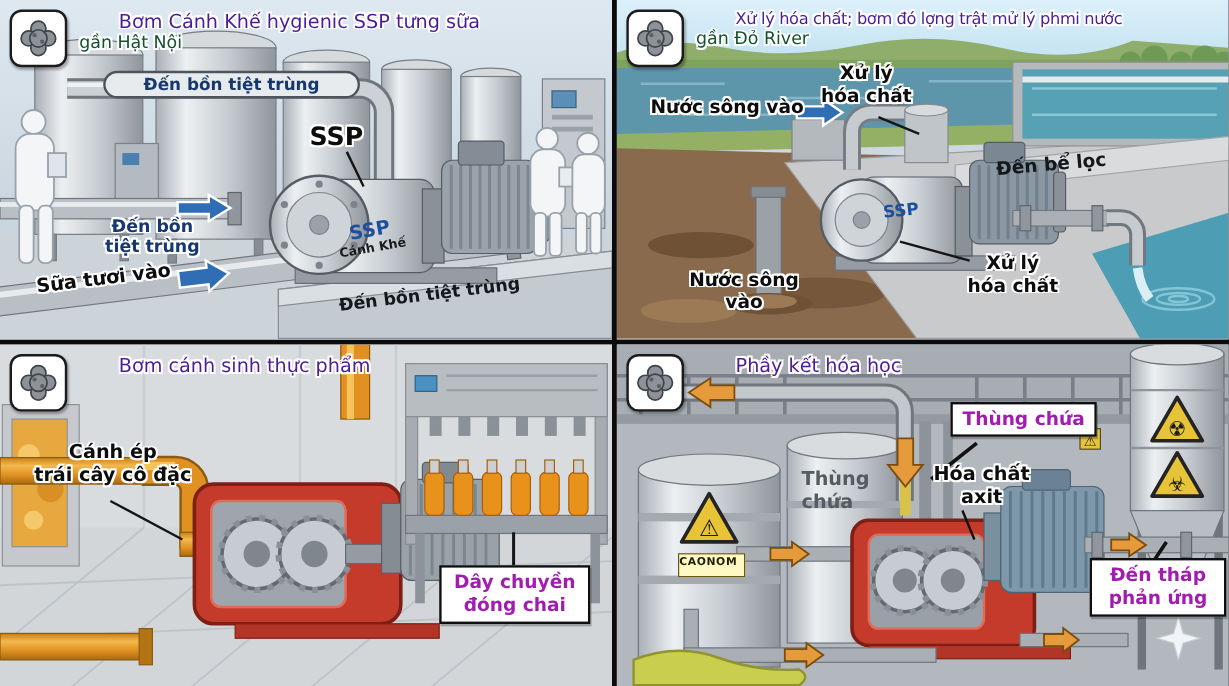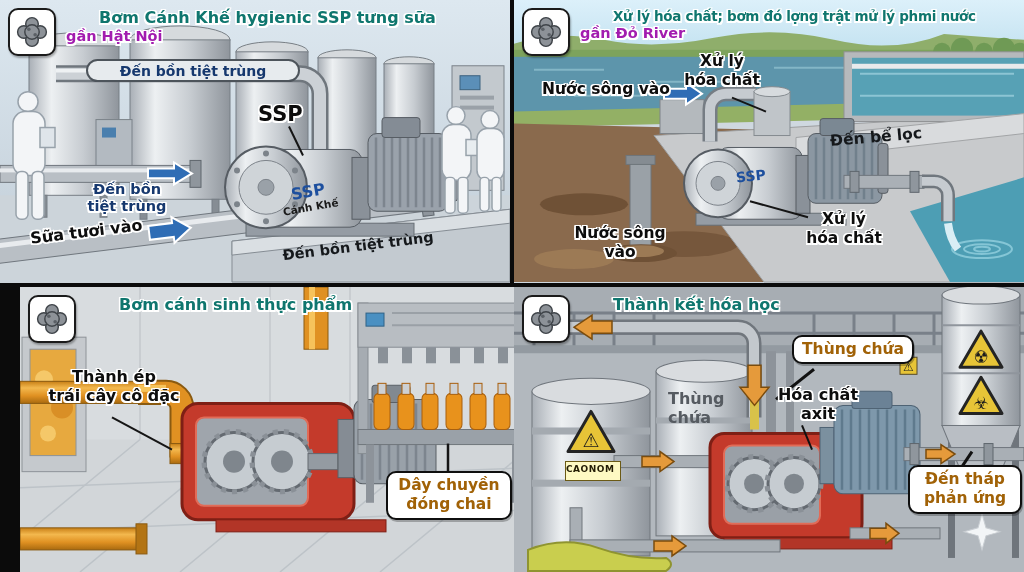--- a/index.html
+++ b/index.html
@@ -1,39 +1,39 @@
 <!DOCTYPE html>
 <html><head>
 <meta charset="utf-8">
 <style>
   html,body{margin:0;padding:0;background:#222;}
   .stage{position:relative;width:1024px;height:572px;background:#0b0b0b;overflow:hidden;
          font-family:"DejaVu Sans","Liberation Sans",sans-serif;}
   .panel{position:absolute;overflow:hidden;background:#cfd8e0;}
   #p1{left:0;top:0;width:510px;height:283px;}
   #p2{left:514px;top:0;width:510px;height:283px;}
-  #p3{left:0;top:287px;width:510px;height:285px;margin-left:20px;}
+  #p3{left:0;top:287px;width:510px;height:285px;}
   #p4{left:514px;top:287px;width:510px;height:285px;}
   .scene{position:absolute;left:0;top:0;width:100%;height:100%;display:block;}
   .ov{position:absolute;z-index:3;}
   .halo{text-shadow:-1.5px -1.5px 0 #fff,1.5px -1.5px 0 #fff,-1.5px 1.5px 0 #fff,1.5px 1.5px 0 #fff,
         -1.5px 0 0 #fff,1.5px 0 0 #fff,0 -1.5px 0 #fff,0 1.5px 0 #fff;}
   .title-wrap{display:flex;align-items:flex-start;gap:10px;}
   .icon-chip{width:44px;height:44px;background:#fff;border:2px solid #1b1b1b;border-radius:10px;
              display:flex;align-items:center;justify-content:center;flex:0 0 auto;
              box-shadow:1px 2px 2px rgba(0,0,0,.3);}
-  .t-title{font-weight:bold;font-size:16px;line-height:1.25;color:#0f766e;white-space:nowrap;padding-left:33px;}
+  .t-title{font-weight:normal;font-size:16px;line-height:1.25;color:#4c1d95;white-space:nowrap;padding-left:33px;}
   .t-small{font-size:13.5px;letter-spacing:-0.3px;}
-  .t-sub{font-size:14.5px;font-weight:bold;color:#a21caf;white-space:nowrap;}
+  .t-sub{font-size:14.5px;font-weight:normal;color:#14532d;white-space:nowrap;}
   .lbl{font-weight:bold;font-size:14.5px;color:#0d0d0d;text-align:center;line-height:1.2;}
   .blue{color:#16386e;}
   .cap{background:#e7ebee;border:2px solid #4d545b;border-radius:13px;color:#16386e;
        font-weight:bold;font-size:14px;text-align:center;line-height:21px;height:23px;box-sizing:border-box;}
-  .callout{background:#fff;border:2.5px solid #0f0f0f;border-radius:10px;padding:3px 7px;
-           text-align:center;font-weight:bold;font-size:15.5px;color:#a16207;line-height:1.25;
+  .callout{background:#fff;border:2.5px solid #0f0f0f;border-radius:0;padding:3px 7px;
+           text-align:center;font-weight:bold;font-size:15.5px;color:#a21caf;line-height:1.25;
            box-shadow:1px 2px 0 rgba(0,0,0,.25);}
   .sticker{background:#fef9c3;border:1.5px solid #6b5a16;color:#241d05;font-weight:bold;
            font-size:9px;letter-spacing:.5px;text-align:left;line-height:15px;}
   .brand-b{color:#1d4f9e;font-weight:800;}
 </style>
 </head>
 <body>
 
 <div class="stage">
 
@@ -425,21 +425,21 @@
           </g>
           <circle cx="16.5" cy="17" r="2" fill="#5b6066"></circle>
             <circle cx="23.5" cy="23" r="2" fill="#5b6066"></circle>
         </svg>
       </div>
       <div>
         <div class="t-title halo">Bơm cánh sinh thực phẩm</div>
       </div>
     </div>
     <div class="ov lbl halo" style="left:16px;top:80px;width:156px;font-size:16px;">
-      <div>Thành ép</div>
+      <div>Cánh ép</div>
       <div>trái cây cô đặc</div>
     </div>
     <div class="ov callout" style="left:366px;top:184px;width:108px;">
       <div>Dây chuyền</div>
       <div>đóng chai</div>
     </div>
   </div>
 
   <div class="panel" id="p4">
     <svg class="scene" viewBox="0 0 510 284" preserveAspectRatio="none">
@@ -564,21 +564,21 @@
               <circle cx="11" cy="20" r="7"></circle>
               <circle cx="29" cy="20" r="7"></circle>
             <circle cx="20" cy="29" r="7"></circle>
               <circle cx="20" cy="20" r="8"></circle>
           </g>
           <circle cx="16.5" cy="17" r="2" fill="#5b6066"></circle>
             <circle cx="23.5" cy="23" r="2" fill="#5b6066"></circle>
         </svg>
       </div>
       <div>
-        <div class="t-title halo">Thành kết hóa học</div>
+        <div class="t-title halo">Phầy kết hóa học</div>
       </div>
     </div>
     <div class="ov callout" style="left:278px;top:48px;min-width:104px;">Thùng chứa</div>
     <div class="ov lbl halo" style="left:248px;top:98px;width:112px;font-size:16px;">
       <div>Hóa chất</div>
       <div>axit</div>
     </div>
     <div class="ov" style="left:154px;top:102px;width:74px;text-align:left;font-weight:bold;font-size:16px;color:#565b61;line-height:1.2;">
       <div>Thùng</div>
       <div>chứa</div>

